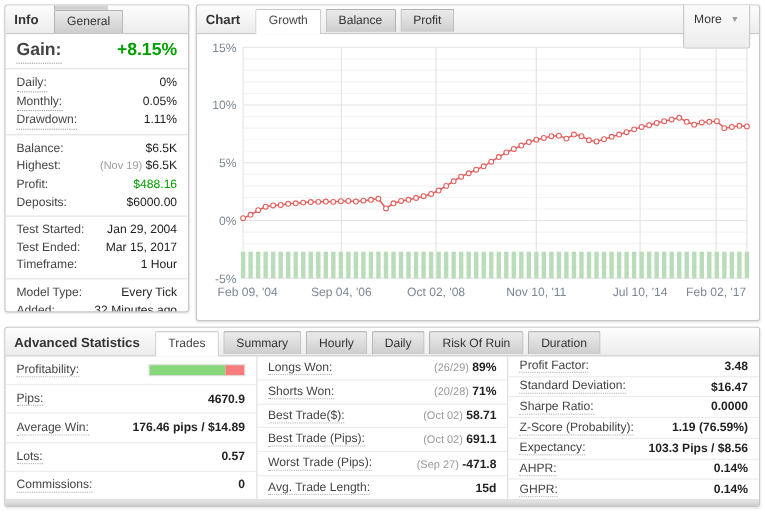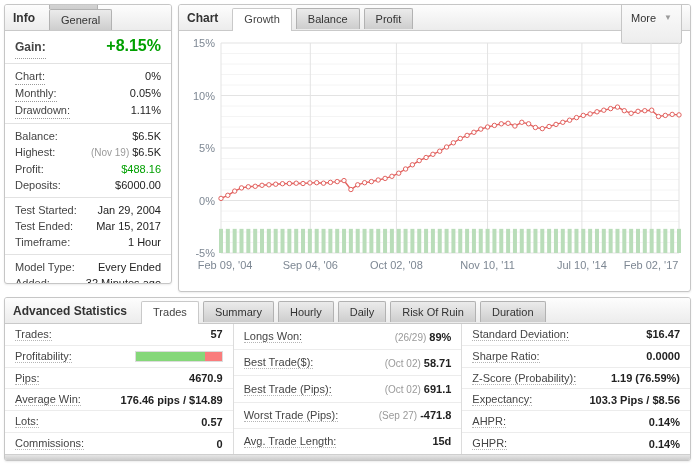--- a/index.html
+++ b/index.html
@@ -17,21 +17,21 @@
 
   
   .info-panel { width:168px; height:280px; display:flex; flex-direction:column; }
   .info-body { flex:1; display:flex; flex-direction:column; }
   .isec { padding:4px 10px; }
   .isec + .isec { border-top:1px solid #e2e2e2; }
   .irow { display:flex; justify-content:space-between; align-items:baseline; line-height:16px; }
   .irow.big { line-height:22px; }
   .ilabel { color:#444; white-space:nowrap; }
   .ilabel.dotted { border-bottom:1px dotted #9a9a9a; }
-  .irow.big .ilabel { font-size:12px; font-weight:bold; }
+  .irow.big .ilabel { font-size:16px; font-weight:bold; }
   .ival { color:#222; text-align:right; white-space:nowrap; }
   .irow.big .ival { font-size:16px; font-weight:bold; }
   .pre { color:#9a9a9a; font-size:10px; margin-right:3px; font-weight:normal; }
   .green { color:#00a000; }
 
   
   .chart-panel { flex:1; height:288px; display:flex; flex-direction:column; }
   .more-btn { margin-left:auto; align-self:center; display:flex; align-items:center; gap:8px; background:linear-gradient(#ffffff,#ededed); border:1px solid #c6c6c6; border-radius:2px; padding:19px 9px; font-family:"Liberation Sans",sans-serif; font-size:11px; color:#333; cursor:pointer; }
   .chev { color:#9a9a9a; font-size:8px; }
   .chart-body { flex:1; }
@@ -65,21 +65,21 @@
       </header>
       <div class="info-body" id="info-body">
           <div class="isec">
             <div class="irow big">
               <span class="ilabel dotted">Gain:</span>
               <span class="ival green">+8.15%</span>
             </div>
           </div>
           <div class="isec">
             <div class="irow">
-              <span class="ilabel dotted">Chart:</span>
+              <span class="ilabel dotted">Daily:</span>
               <span class="ival">0%</span>
             </div>
             <div class="irow">
               <span class="ilabel dotted">Monthly:</span>
               <span class="ival">0.05%</span>
             </div>
             <div class="irow">
               <span class="ilabel dotted">Drawdown:</span>
               <span class="ival">1.11%</span>
             </div>
@@ -112,21 +112,21 @@
               <span class="ival">Mar 15, 2017</span>
             </div>
             <div class="irow">
               <span class="ilabel">Timeframe:</span>
               <span class="ival">1 Hour</span>
             </div>
           </div>
           <div class="isec">
             <div class="irow">
               <span class="ilabel">Model Type:</span>
-              <span class="ival">Every Ended</span>
+              <span class="ival">Every Tick</span>
             </div>
             <div class="irow">
               <span class="ilabel">Added:</span>
               <span class="ival">32 Minutes ago</span>
             </div>
           </div>
         </div>
     </section>
 
     <section class="panel chart-panel">
@@ -321,24 +321,20 @@
   </div>
 
   <section class="panel adv-panel">
     <header class="phead">
       <span class="ptitle">Advanced Statistics</span>
       <nav id="adv-tabs"><button class="tab active">Trades</button><button class="tab">Summary</button><button class="tab">Hourly</button><button class="tab">Daily</button><button class="tab">Risk Of Ruin</button><button class="tab">Duration</button></nav>
     </header>
     <div class="adv-body">
       <div class="adv-col" id="adv-col-left">
           <div class="srow">
-            <span class="slabel">Trades:</span>
-            <span class="sval">57</span>
-          </div>
-          <div class="srow">
             <span class="slabel">Profitability:</span>
             <span class="pbar">
               <span class="win" style="width: 81%;"></span>
               <span class="loss"></span>
             </span>
           </div>
           <div class="srow">
             <span class="slabel">Pips:</span>
             <span class="sval">4670.9</span>
           </div>
@@ -354,37 +350,45 @@
             <span class="slabel">Commissions:</span>
             <span class="sval">0</span>
           </div>
         </div>
       <div class="adv-col" id="adv-col-middle">
           <div class="srow">
             <span class="slabel">Longs Won:</span>
             <span class="sval"><span class="pre">(26/29)</span>89%</span>
           </div>
           <div class="srow">
+            <span class="slabel">Shorts Won:</span>
+            <span class="sval"><span class="pre">(20/28)</span>71%</span>
+          </div>
+          <div class="srow">
             <span class="slabel">Best Trade($):</span>
             <span class="sval"><span class="pre">(Oct 02)</span>58.71</span>
           </div>
           <div class="srow">
             <span class="slabel">Best Trade (Pips):</span>
             <span class="sval"><span class="pre">(Oct 02)</span>691.1</span>
           </div>
           <div class="srow">
             <span class="slabel">Worst Trade (Pips):</span>
             <span class="sval"><span class="pre">(Sep 27)</span>-471.8</span>
           </div>
           <div class="srow">
             <span class="slabel">Avg. Trade Length:</span>
             <span class="sval">15d</span>
           </div>
         </div>
       <div class="adv-col" id="adv-col-right">
+          <div class="srow">
+            <span class="slabel">Profit Factor:</span>
+            <span class="sval">3.48</span>
+          </div>
           <div class="srow">
             <span class="slabel">Standard Deviation:</span>
             <span class="sval">$16.47</span>
           </div>
           <div class="srow">
             <span class="slabel">Sharpe Ratio:</span>
             <span class="sval">0.0000</span>
           </div>
           <div class="srow">
             <span class="slabel">Z-Score (Probability):</span>

